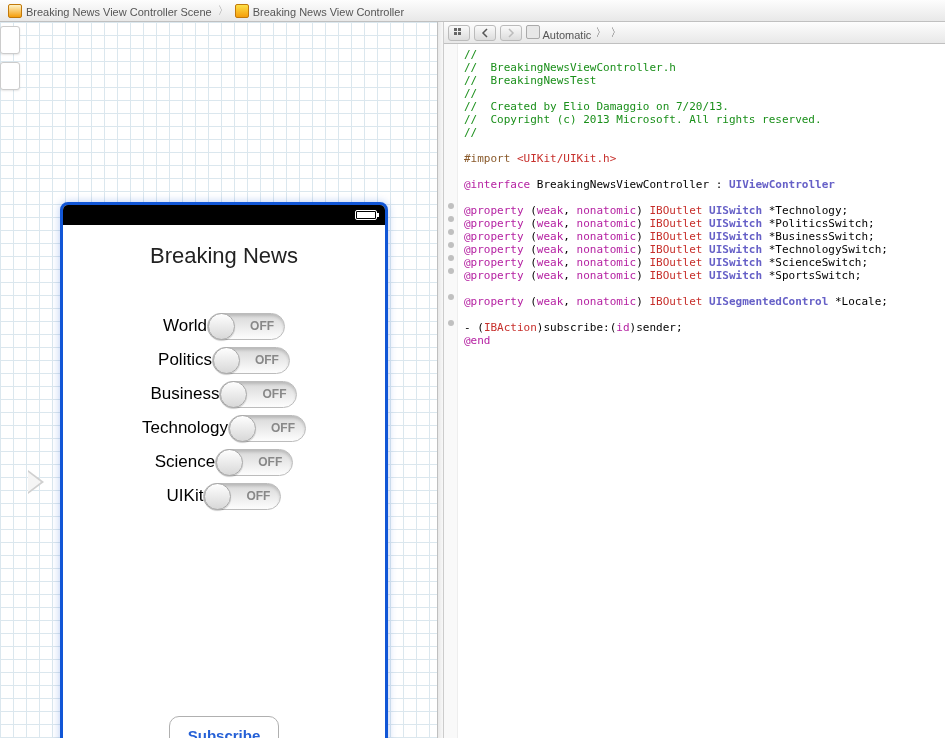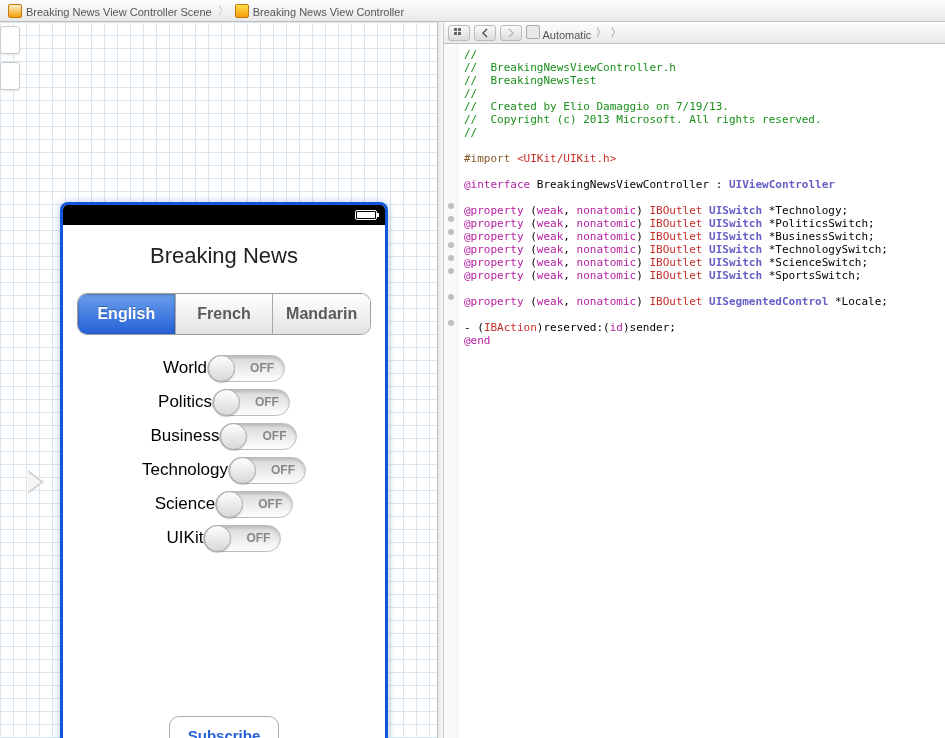--- a/index.html
+++ b/index.html
@@ -271,31 +271,20 @@
     </div>
     <div class="expand-arrow"></div>
 
     <div class="phone-frame">
       <div class="statusbar">
         <span class="battery"></span>
       </div>
       <div class="app-content">
         <div class="app-title">Breaking News</div>
 
-        <div class="segcontrol">
-          <div class="seg active">
-              <span>English</span>
-            </div>
-          <div class="seg">
-              <span>French</span>
-            </div>
-          <div class="seg">
-              <span>Mandarin</span>
-            </div>
-        </div>
 
         <div class="switch-list">
           <div class="switch-row">
             <span class="switch-label">World</span>
             <div class="uiswitch">
                 <span class="knob"></span>
                 <span>OFF</span>
               </div>
           </div>
           <div class="switch-row">
@@ -386,35 +375,35 @@
         <div class="dot"></div>
         <div style="height:20px"></div>
         <div class="dot"></div>
         <div style="height:20px"></div>
         <div class="dot"></div>
       </div>
 <pre class="code"><span class="c-comment">//</span>
 <span class="c-comment">//  BreakingNewsViewController.h</span>
 <span class="c-comment">//  BreakingNewsTest</span>
 <span class="c-comment">//</span>
-<span class="c-comment">//  Created by Elio Damaggio on 7/19/13.</span>
+<span class="c-comment">//  Created by Elio Damaggio on 7/20/13.</span>
 <span class="c-comment">//  Copyright (c) 2013 Microsoft. All rights reserved.</span>
 <span class="c-comment">//</span>
 
 <span class="c-pp">#import</span> <span class="c-str">&lt;UIKit/UIKit.h&gt;</span>
 
 <span class="c-kw">@interface</span> <span>BreakingNewsViewController</span> <span>:</span> <span class="c-type">UIViewController</span>
 
 <span class="c-kw">@property</span> <span>(</span><span class="c-kw">weak</span><span>, </span><span class="c-kw">nonatomic</span><span>)</span> <span class="c-attr">IBOutlet</span> <span class="c-type">UISwitch</span> <span>*Technology;</span>
 <span class="c-kw">@property</span> <span>(</span><span class="c-kw">weak</span><span>, </span><span class="c-kw">nonatomic</span><span>)</span> <span class="c-attr">IBOutlet</span> <span class="c-type">UISwitch</span> <span>*PoliticsSwitch;</span>
 <span class="c-kw">@property</span> <span>(</span><span class="c-kw">weak</span><span>, </span><span class="c-kw">nonatomic</span><span>)</span> <span class="c-attr">IBOutlet</span> <span class="c-type">UISwitch</span> <span>*BusinessSwitch;</span>
 <span class="c-kw">@property</span> <span>(</span><span class="c-kw">weak</span><span>, </span><span class="c-kw">nonatomic</span><span>)</span> <span class="c-attr">IBOutlet</span> <span class="c-type">UISwitch</span> <span>*TechnologySwitch;</span>
 <span class="c-kw">@property</span> <span>(</span><span class="c-kw">weak</span><span>, </span><span class="c-kw">nonatomic</span><span>)</span> <span class="c-attr">IBOutlet</span> <span class="c-type">UISwitch</span> <span>*ScienceSwitch;</span>
 <span class="c-kw">@property</span> <span>(</span><span class="c-kw">weak</span><span>, </span><span class="c-kw">nonatomic</span><span>)</span> <span class="c-attr">IBOutlet</span> <span class="c-type">UISwitch</span> <span>*SportsSwitch;</span>
 
 <span class="c-kw">@property</span> <span>(</span><span class="c-kw">weak</span><span>, </span><span class="c-kw">nonatomic</span><span>)</span> <span class="c-attr">IBOutlet</span> <span class="c-type">UISegmentedControl</span> <span>*Locale;</span>
 
-<span>- (</span><span class="c-attr">IBAction</span><span>)reserved:(</span><span class="c-kw">id</span><span>)sender;</span>
+<span>- (</span><span class="c-attr">IBAction</span><span>)subscribe:(</span><span class="c-kw">id</span><span>)sender;</span>
 <span class="c-kw">@end</span>
 </pre>
     </div>
   </div>
 </div>
 
 </body></html>

